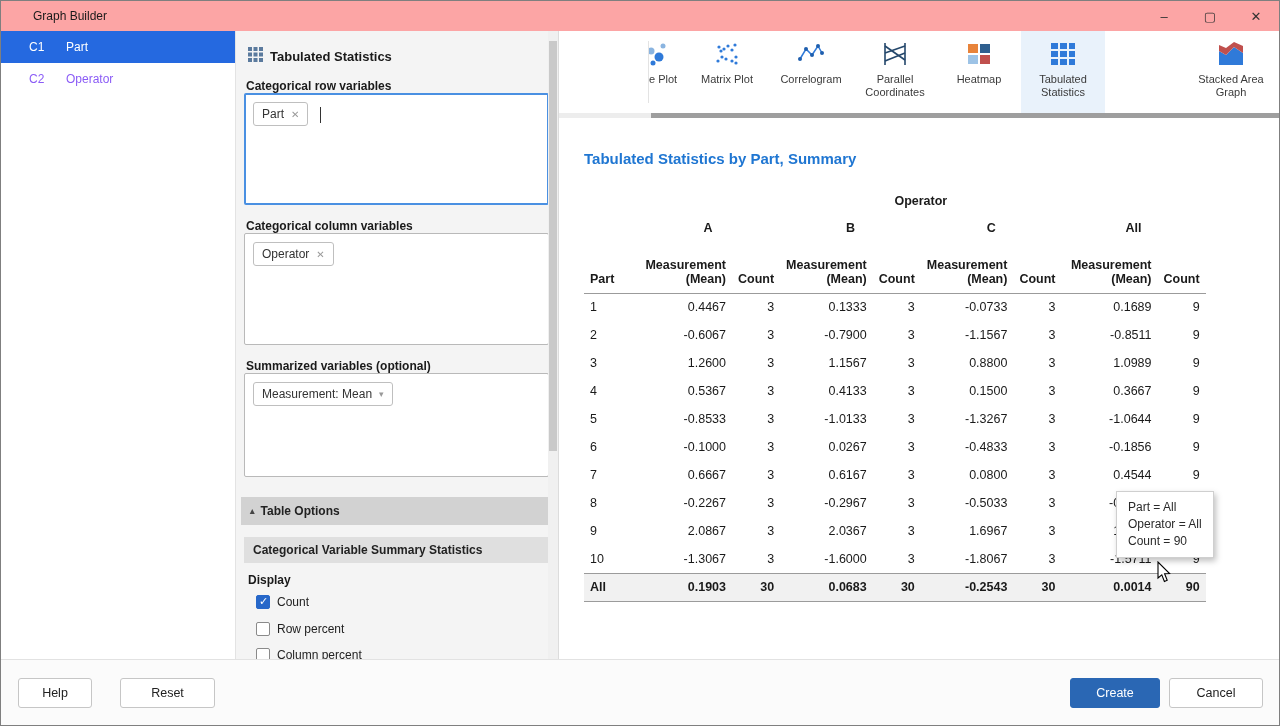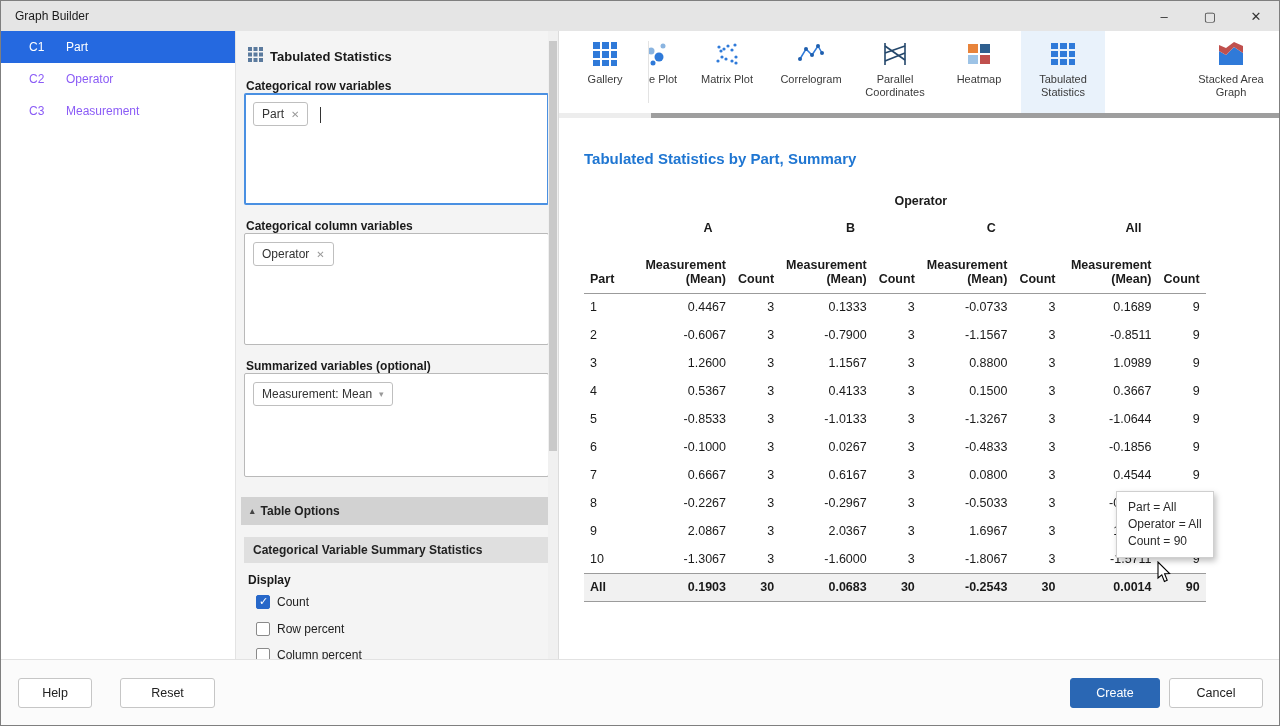--- a/index.html
+++ b/index.html
@@ -1,21 +1,21 @@
 <!DOCTYPE html>
 <html><head>
 <meta charset="utf-8">
 <style>
   * { margin:0; padding:0; box-sizing:border-box; }
   html,body { width:1280px; height:726px; }
   body { font-family:"Liberation Sans", sans-serif; background:#d8d8d8; }
   .window { position:relative; width:1280px; height:726px; background:#fff; border:1px solid #7f7f7f; overflow:hidden; font-size:12px; color:#1a1a1a; }
 
   
-  .titlebar { position:absolute; left:0; top:0; right:0; height:30px; background:#e5e5e5; display:flex; align-items:center; z-index:5; }
+  .titlebar { position:absolute; left:0; top:0; right:0; height:30px; background:#fca5a5; display:flex; align-items:center; z-index:5;padding-left:18px; }
   .titlebar .title { padding-left:14px; font-size:12px; color:#1a1a1a; }
   .win-controls { margin-left:auto; display:flex; height:100%; }
   .win-btn { width:46px; display:flex; align-items:center; justify-content:center; font-size:13px; color:#333; cursor:default; }
 
   
   .sidebar { position:absolute; left:0; top:30px; width:235px; bottom:66px; background:#fff; border-right:1px solid #e3e3e3; }
   .side-row { display:flex; height:32px; align-items:center; font-size:12px; color:#8b5cf6; }
   .side-row .cid { width:65px; padding-left:28px; }
   .side-row.selected { background:#2569e0; color:#fff; }
 
@@ -91,24 +91,20 @@
 
   <aside class="sidebar">
     <div class="side-row selected">
       <span class="cid">C1</span>
       <span>Part</span>
     </div>
     <div class="side-row">
       <span class="cid">C2</span>
       <span>Operator</span>
     </div>
-    <div class="side-row">
-      <span class="cid">C3</span>
-      <span>Measurement</span>
-    </div>
   </aside>
 
   <section class="panel">
     <div class="panel-header">
       <span>
         <svg width="15" height="15" viewBox="0 0 15 15">
             <g fill="#5b7a9d">
               <rect x="0" y="0" width="4" height="4"></rect>
               <rect x="5.5" y="0" width="4" height="4"></rect>
               <rect x="11" y="0" width="4" height="4"></rect>
@@ -174,38 +170,20 @@
     </div>
 
     <div class="vscroll">
       <div class="thumb"></div>
     </div>
   </section>
 
   <section class="content">
 
     <div class="gallery">
-      <div class="tile" style="left:4px;">
-        <span class="icon">
-          <svg width="26" height="26" viewBox="0 0 26 26">
-              <g fill="#2f7ad9">
-                <rect x="1" y="1" width="7" height="7"></rect>
-                <rect x="10" y="1" width="7" height="7"></rect>
-                <rect x="19" y="1" width="6" height="7"></rect>
-                <rect x="1" y="10" width="7" height="7"></rect>
-                <rect x="10" y="10" width="7" height="7"></rect>
-                <rect x="19" y="10" width="6" height="7"></rect>
-                <rect x="1" y="19" width="7" height="6"></rect>
-                <rect x="10" y="19" width="7" height="6"></rect>
-                <rect x="19" y="19" width="6" height="6"></rect>
-              </g>
-            </svg>
-        </span>
-        <span class="lbl">Gallery</span>
-      </div>
       <div class="gallery-sep"></div>
 
       <div class="tile clipped" style="left:90px;width:36px;">
         <span class="icon">
           <svg width="26" height="26" viewBox="0 0 26 26">
               <circle cx="2" cy="10" r="3.5" fill="#8ab4e0"></circle>
               <circle cx="10" cy="16" r="4.5" fill="#2f7ad9"></circle>
               <circle cx="4" cy="22" r="2.5" fill="#2f7ad9"></circle>
               <circle cx="14" cy="5" r="2.5" fill="#8ab4e0"></circle>
             </svg>

